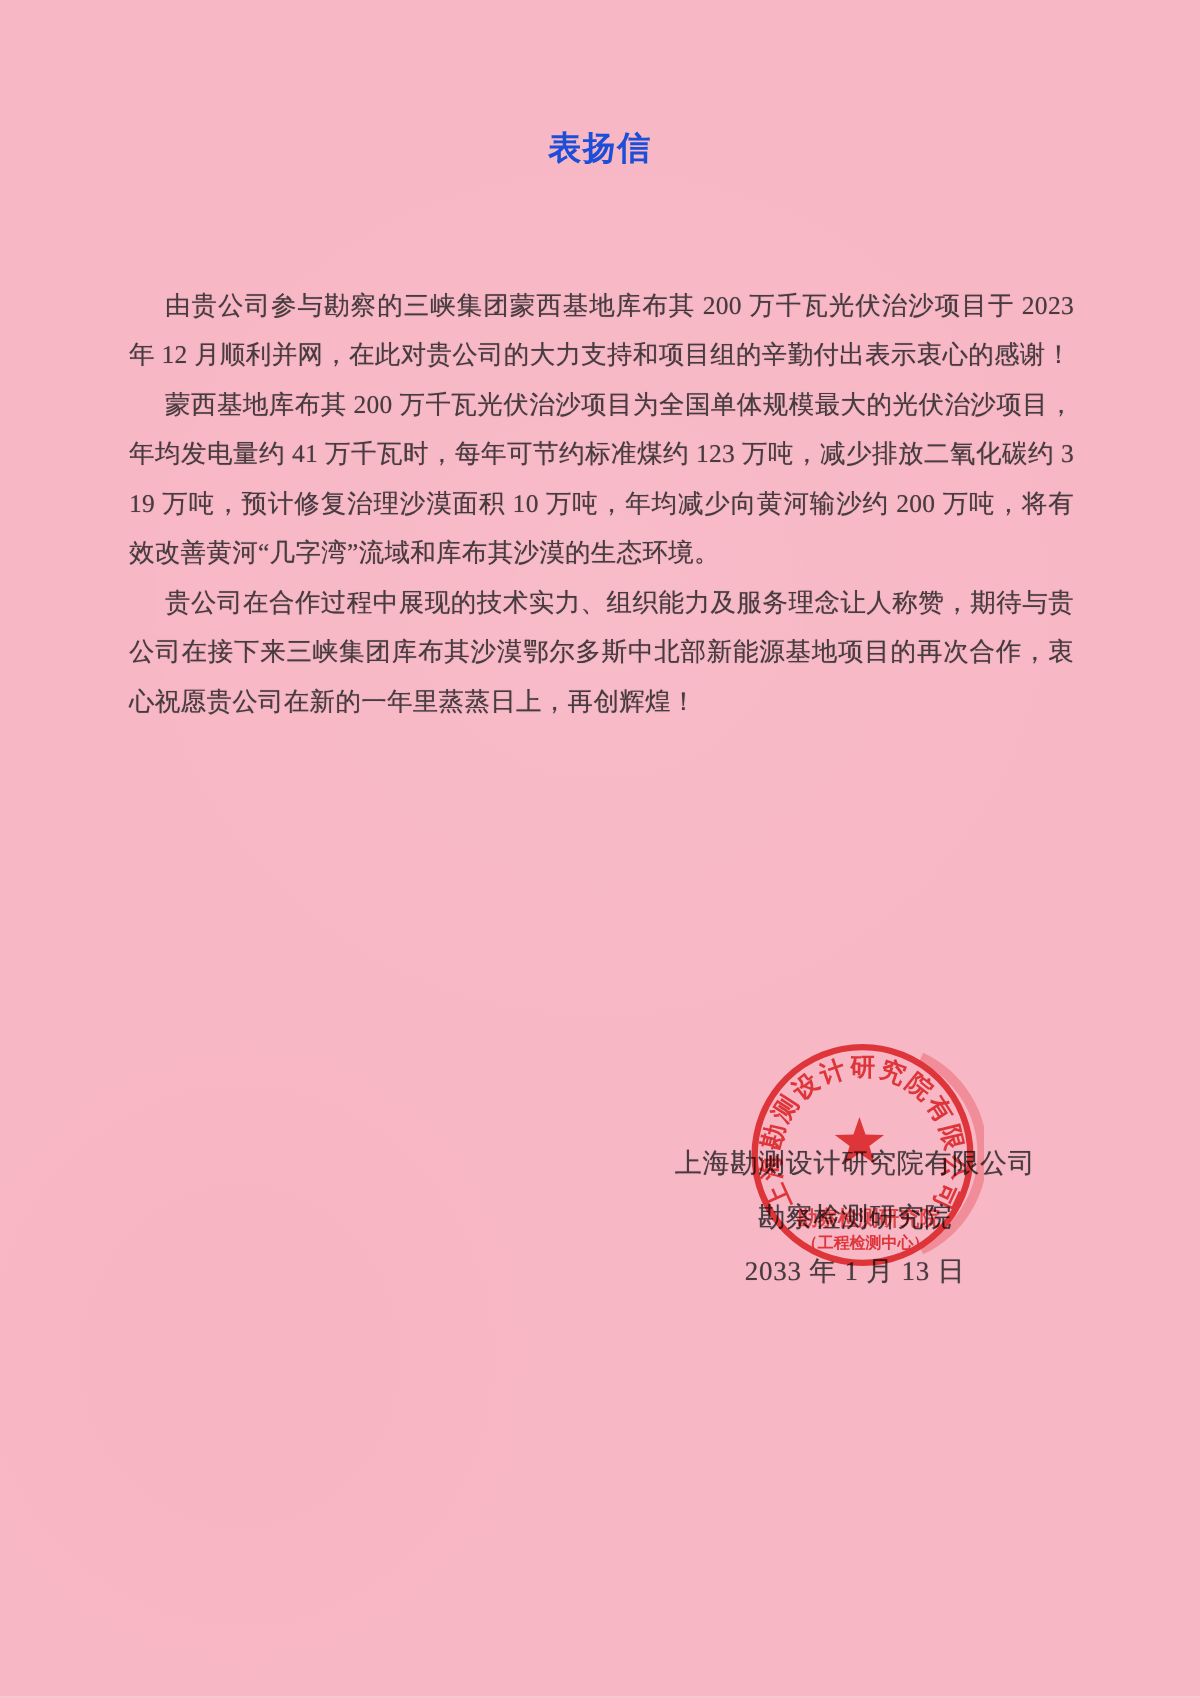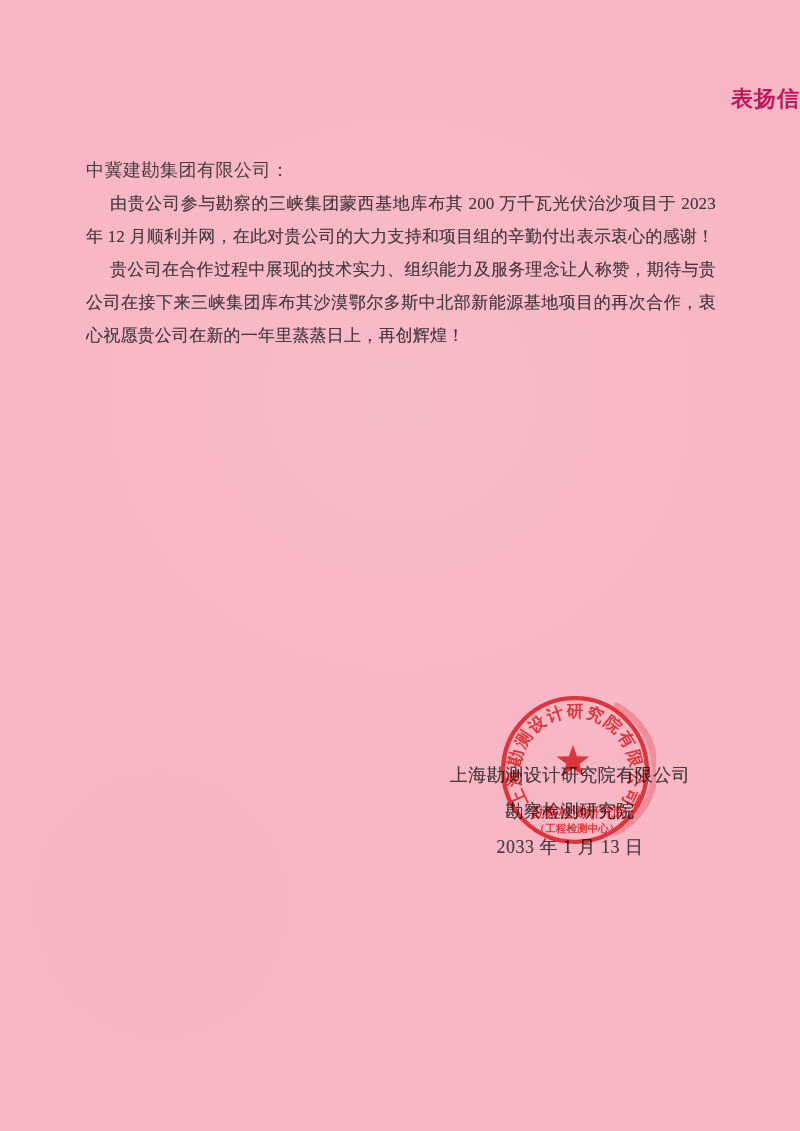--- a/index.html
+++ b/index.html
@@ -25,26 +25,26 @@
     background:
       radial-gradient(ellipse 60% 40% at 50% 35%, rgba(255,255,255,0.06), rgba(255,255,255,0) 70%),
       radial-gradient(ellipse 40% 30% at 20% 80%, rgba(230,130,160,0.05), rgba(255,255,255,0) 70%);
     pointer-events: none;
   }
   .title {
     position: absolute;
     top: 84px;
     left: 0;
     width: 100%;
-    text-align: right;
+    text-align: center;
     font-family: "Liberation Sans", "DejaVu Sans", sans-serif;
     font-weight: 700;
     font-size: 22px;
     letter-spacing: 1px;
-    color: #be185d;
+    color: #1d4ed8;
     margin: 0;
   }
   .salutation {
     position: absolute;
     top: 158px;
     left: 86px;
     font-size: 18px;
     letter-spacing: 0.5px;
   }
   .body {
@@ -118,24 +118,24 @@
     text-anchor: middle;
   }
 </style>
 </head>
 <body>
 
 <div class="page">
 
   <h1 class="title">表扬信</h1>
 
-  <div class="salutation">中冀建勘集团有限公司：</div>
 
   <div class="body">
     <p>由贵公司参与勘察的三峡集团蒙西基地库布其 200 万千瓦光伏治沙项目于 2023 年 12 月顺利并网，在此对贵公司的大力支持和项目组的辛勤付出表示衷心的感谢！</p>
+    <p>蒙西基地库布其 200 万千瓦光伏治沙项目为全国单体规模最大的光伏治沙项目，年均发电量约 41 万千瓦时，每年可节约标准煤约 123 万吨，减少排放二氧化碳约 319 万吨，预计修复治理沙漠面积 10 万吨，年均减少向黄河输沙约 200 万吨，将有效改善黄河“几字湾”流域和库布其沙漠的生态环境。</p>
     <p>贵公司在合作过程中展现的技术实力、组织能力及服务理念让人称赞，期待与贵公司在接下来三峡集团库布其沙漠鄂尔多斯中北部新能源基地项目的再次合作，衷心祝愿贵公司在新的一年里蒸蒸日上，再创辉煌！</p>
   </div>
 
   <div class="signature">
     <div>上海勘测设计研究院有限公司</div>
     <div>勘察检测研究院</div>
     <div>2033 年 1 月 13 日</div>
   </div>
 
   <svg class="seal" viewBox="0 0 160 160" aria-hidden="true">

